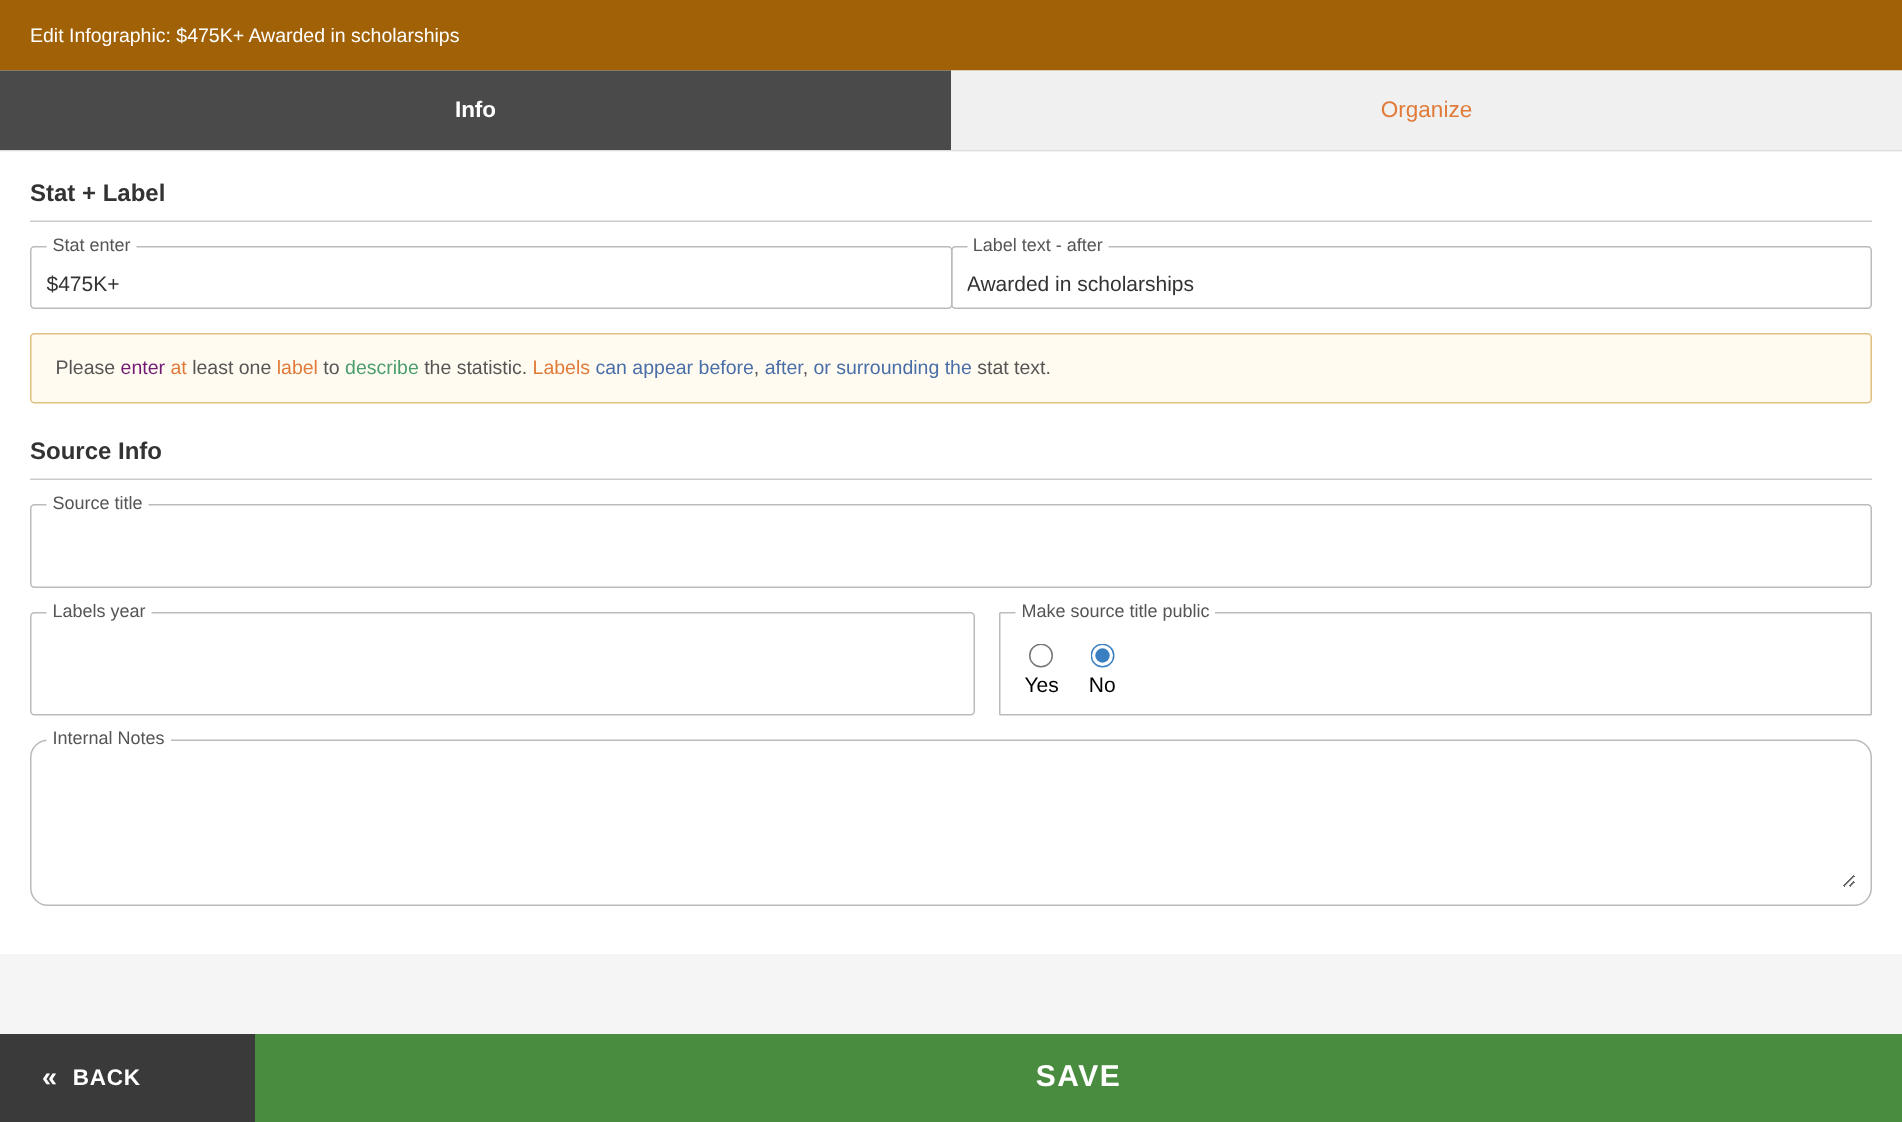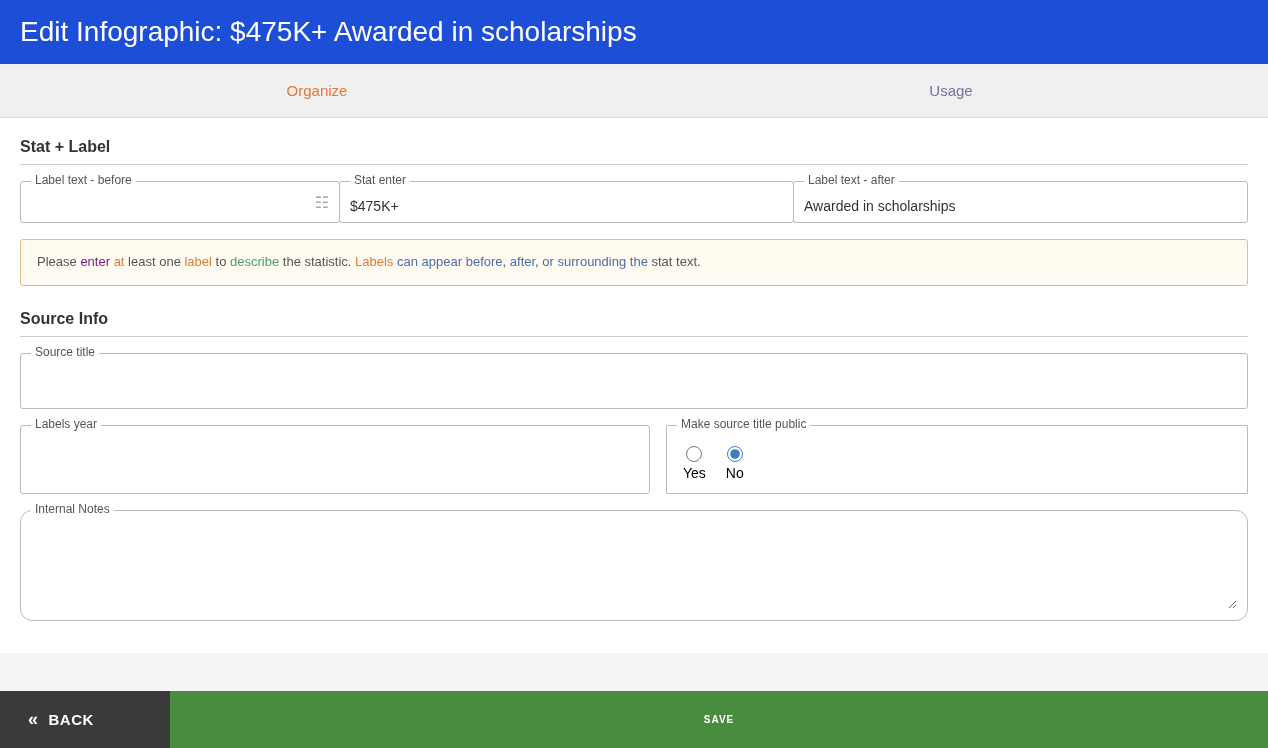--- a/index.html
+++ b/index.html
@@ -1,23 +1,23 @@
 <!DOCTYPE html>
 <html><head>
   <meta charset="utf-8">
   <style>
     * { box-sizing: border-box; margin: 0; padding: 0; }
     body { font-family: Arial, sans-serif; font-size: 14px; background: #f5f5f5; width: 1268px; min-height: 748px; }
 
     
     .header {
-      background-color: #1d4ed8;
+      background-color: #a16207;
       color: white;
       padding: 16px 20px;
-      font-size: 28px;
+      font-size: 13px;
       font-weight: normal;
     }
 
     
     .tabs {
       display: flex;
       border-bottom: 1px solid #ddd;
     }
     .tab {
       flex: 1;
@@ -265,54 +265,49 @@
     .back-btn .chevron {
       font-size: 18px;
     }
     .save-btn {
       flex: 1;
       background: #4a8c3f;
       color: white;
       padding: 18px;
       text-align: center;
       cursor: pointer;
-      font-size: 10px;
+      font-size: 20px;
       font-weight: bold;
       letter-spacing: 1px;
       text-transform: uppercase;
       border: none;
     }
   </style>
 </head>
 <body>
 
 <div class="header">
   <span>Edit Infographic: $475K+ Awarded in scholarships</span>
 </div>
 
 <div class="tabs">
+  <div class="tab active">
+    <span>Info</span>
+  </div>
   <div class="tab organize">
     <span>Organize</span>
   </div>
-  <div class="tab usage">
-    <span>Usage</span>
-  </div>
 </div>
 
 <div class="content">
 
   <div class="section-title">Stat + Label</div>
 
   <div class="stat-label-row">
 
-    <div class="field-group label-before-group">
-      <span class="field-label">Label text - before</span>
-      <span class="stat-icon">☷</span>
-      <input type="text" value="" style="">
-    </div>
 
     <div class="field-group stat-text-group">
       <span class="field-label">Stat enter</span>
       <input type="text" value="$475K+" style="">
     </div>
 
     <div class="field-group label-after-group">
       <span class="field-label">Label text - after</span>
       <input type="text" value="Awarded in scholarships" style="">
     </div>

